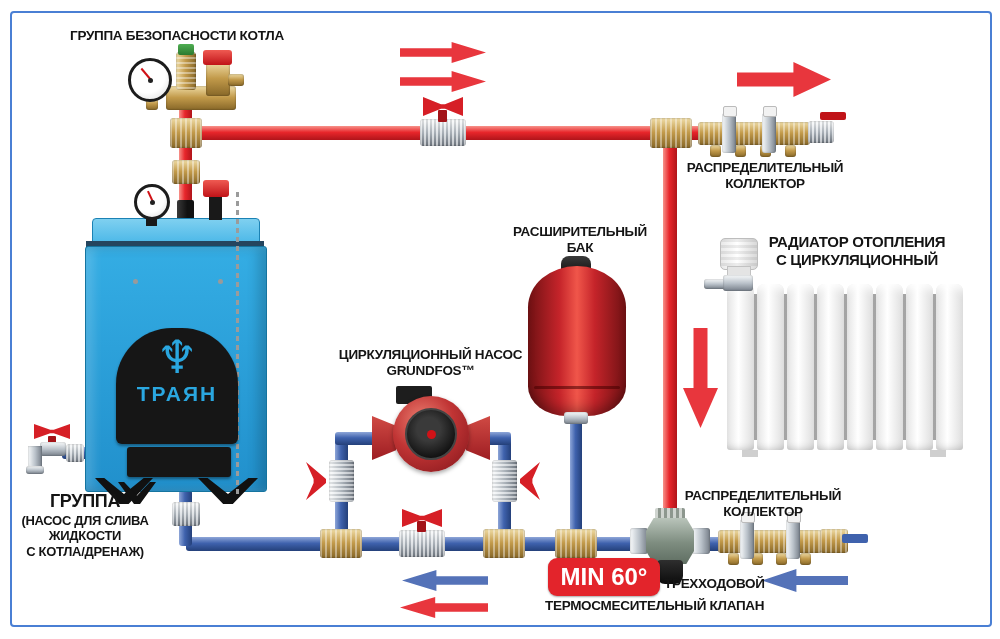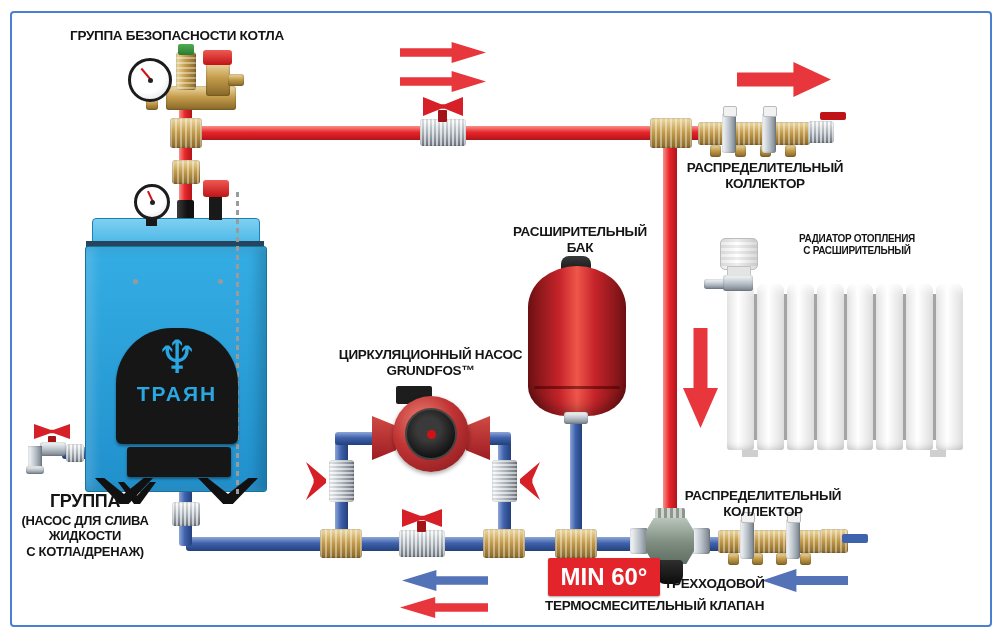--- a/index.html
+++ b/index.html
@@ -58,21 +58,21 @@
   .boiler-top{position:absolute;background:linear-gradient(180deg,#7fd0f0,#3fb2e6);
         border:1px solid #1b82b4;border-radius:4px 4px 0 0;z-index:3;}
   .blackpanel{position:absolute;background:#161616;border-radius:5px;z-index:4;
         box-shadow:0 2px 3px rgba(0,0,0,.4);}
   .chevron{position:absolute;background:#111;z-index:3;
         clip-path:polygon(0 0,16% 0,50% 62%,84% 0,100% 0,58% 100%,42% 100%);}
   .radsec{flex:1;border-radius:7px 7px 3px 3px;
         background:linear-gradient(90deg,#e4e4e4,#ffffff 42%,#dedede);
         box-shadow:inset 0 10px 8px -6px rgba(255,255,255,.9), inset 0 -6px 8px -6px rgba(0,0,0,.25);}
   .badge{position:absolute;background:#e3242b;color:#fff;font-weight:700;z-index:6;
-        display:flex;align-items:center;justify-content:center;border-radius:2px;
+        display:flex;align-items:center;justify-content:center;border-radius:9px;
         box-shadow:0 1px 2px rgba(0,0,0,.35);}
   .chain{position:absolute;width:3px;z-index:4;
         background:repeating-linear-gradient(180deg,#9b9b9b 0 5px,rgba(0,0,0,0) 5px 9px);}
 </style>
 </head>
 <body>
 
 <div class="stage">
   <div class="frame"></div>
 
@@ -228,23 +228,23 @@
   <div class="arrow left a-red" style="left:400px;top:597px;width:88px;height:21px"></div>
   <div class="arrow left a-blue" style="left:762px;top:569px;width:86px;height:23px"></div>
 
   <div class="lbl" style="left:62px;top:28px;width:230px;font-size:13.5px">ГРУППА БЕЗОПАСНОСТИ КОТЛА</div>
 
   <div class="lbl" style="left:672px;top:160px;width:186px;font-size:13.5px">
     <div>РАСПРЕДЕЛИТЕЛЬНЫЙ</div>
     <div>КОЛЛЕКТОР</div>
   </div>
 
-  <div class="lbl" style="left:764px;top:233px;width:186px;font-size:10px">
+  <div class="lbl" style="left:764px;top:233px;width:186px;font-size:15px">
     <div>РАДИАТОР ОТОПЛЕНИЯ</div>
-    <div>С РАСШИРИТЕЛЬНЫЙ</div>
+    <div>С ЦИРКУЛЯЦИОННЫЙ</div>
   </div>
 
   <div class="lbl" style="left:328px;top:347px;width:205px;font-size:13.5px">
     <div>ЦИРКУЛЯЦИОННЫЙ НАСОС</div>
     <div>GRUNDFOS™</div>
   </div>
 
   <div class="lbl" style="left:505px;top:224px;width:150px;font-size:13.5px">
     <div>РАСШИРИТЕЛЬНЫЙ</div>
     <div>БАК</div>

